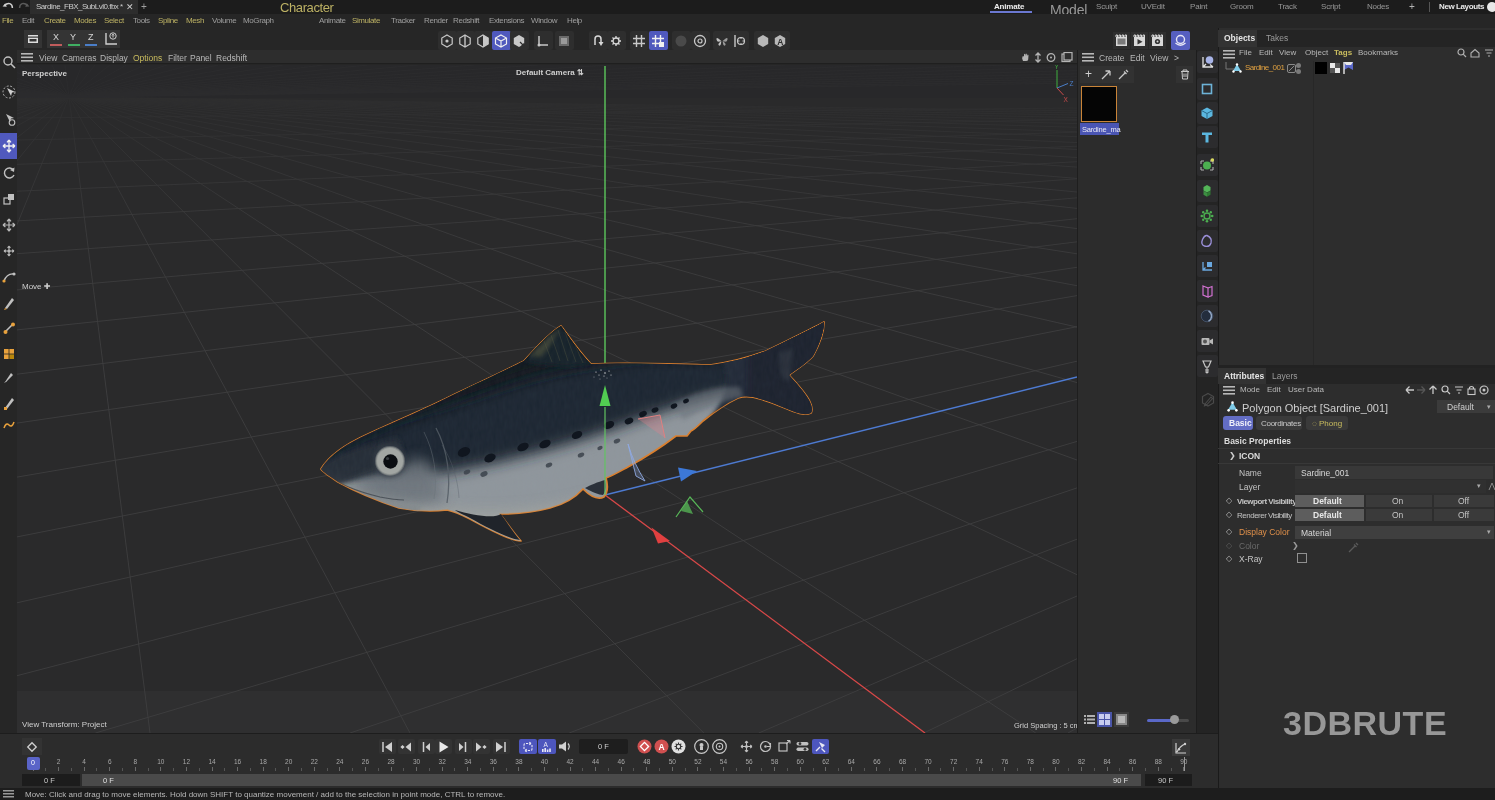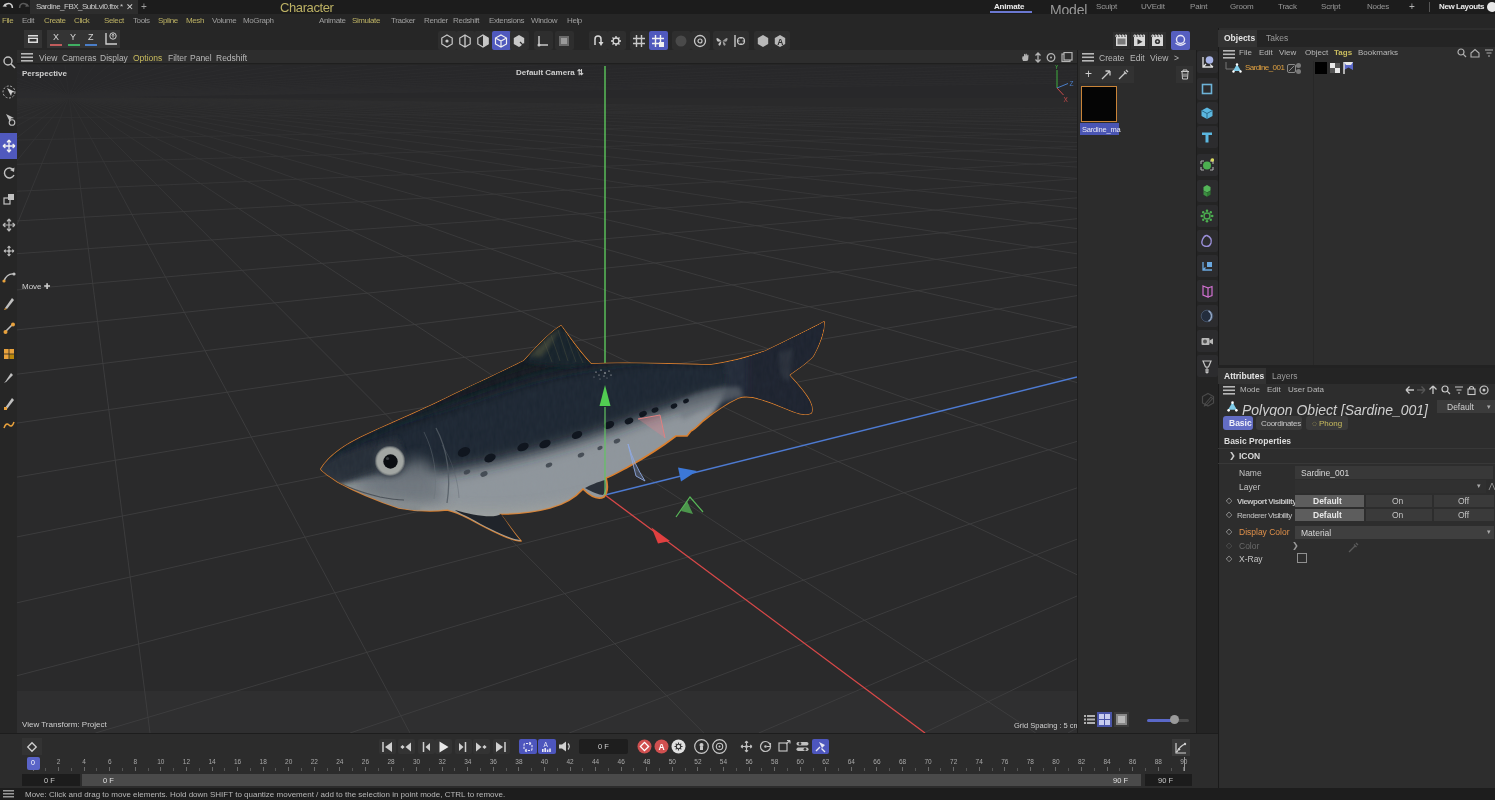--- a/index.html
+++ b/index.html
@@ -40,21 +40,21 @@
 <div class="txt" style="left:1409px;top:1px;font-size:10px;color:#b5b5b5;">+</div>
 <div class="abs" style="left:1429px;top:2px;width:1px;height:10px;background:#555;"></div>
 <div class="txt" style="left:1439px;top:2px;font-size:8px;letter-spacing:-0.4px;color:#e8e8e8;font-weight:bold;">New Layouts</div>
 <div class="abs" style="left:1487px;top:2px;width:10px;height:10px;border-radius:50%;background:#e8e8e8;"></div>
 
 
 <div class="abs" style="left:0;top:14px;width:1495px;height:14px;background:#262626;"></div>
 <div class="txt" style="left:2px;top:16px;font-size:8px;letter-spacing:-0.4px;color:#bcb164;">File</div>
 <div class="txt" style="left:22px;top:16px;font-size:8px;letter-spacing:-0.4px;color:#9f9f9f;">Edit</div>
 <div class="txt" style="left:44px;top:16px;font-size:8px;letter-spacing:-0.4px;color:#bcb164;">Create</div>
-<div class="txt" style="left:74px;top:16px;font-size:8px;letter-spacing:-0.4px;color:#bcb164;">Click</div>
+<div class="txt" style="left:74px;top:16px;font-size:8px;letter-spacing:-0.4px;color:#bcb164;">Modes</div>
 <div class="txt" style="left:104px;top:16px;font-size:8px;letter-spacing:-0.4px;color:#bcb164;">Select</div>
 <div class="txt" style="left:133px;top:16px;font-size:8px;letter-spacing:-0.4px;color:#9f9f9f;">Tools</div>
 <div class="txt" style="left:158px;top:16px;font-size:8px;letter-spacing:-0.4px;color:#bcb164;">Spline</div>
 <div class="txt" style="left:186px;top:16px;font-size:8px;letter-spacing:-0.4px;color:#bcb164;">Mesh</div>
 <div class="txt" style="left:212px;top:16px;font-size:8px;letter-spacing:-0.4px;color:#9f9f9f;">Volume</div>
 <div class="txt" style="left:243px;top:16px;font-size:8px;letter-spacing:-0.4px;color:#9f9f9f;">MoGraph</div>
 <div class="txt" style="left:280px;top:0;font-size:13px;letter-spacing:-0.4px;color:#bcb164;">Character</div>
 <div class="txt" style="left:319px;top:16px;font-size:8px;letter-spacing:-0.4px;color:#9f9f9f;">Animate</div>
 <div class="txt" style="left:352px;top:16px;font-size:8px;letter-spacing:-0.4px;color:#bcb164;">Simulate</div>
 <div class="txt" style="left:391px;top:16px;font-size:8px;letter-spacing:-0.4px;color:#9f9f9f;">Tracker</div>
@@ -567,21 +567,21 @@
   <circle cx="79" cy="5" r="4" stroke="#c8c8c8" stroke-width="1.2" fill="none"></circle>
       <circle cx="79" cy="5" r="1.5" fill="#c8c8c8"></circle>
 </svg>
 
 <svg class="abs" style="left:1227px;top:401px;" width="11" height="11" viewBox="0 0 10 10">
  <path d="M5,1 L9,8 L1,8 Z" fill="#7ecbe8"></path>
  <circle cx="5" cy="1.5" r="1.2" fill="#fff"></circle>
       <circle cx="1.5" cy="8.5" r="1.2" fill="#fff"></circle>
       <circle cx="8.5" cy="8.5" r="1.2" fill="#fff"></circle>
 </svg>
-<div class="txt" style="left:1242px;top:402px;font-size:14px;color:#cfcfcf;font-style:italic;">Polygon Object [Sardine_001]</div>
+<div class="txt" style="left:1242px;top:402px;font-size:11px;color:#cfcfcf;">Polygon Object [Sardine_001]</div>
 <div class="abs" style="left:1437px;top:400px;width:58px;height:13px;background:#3b3b3b;"></div>
 <div class="txt" style="left:1447px;top:402px;font-size:8.5px;color:#cfcfcf;">Default</div>
 <div class="txt" style="left:1487px;top:403px;font-size:7px;color:#aaa;">▾</div>
 
 <div class="abs" style="left:1223px;top:416px;width:30px;height:14px;background:#636dc4;border-radius:3px;"></div>
 <div class="txt" style="left:1229px;top:418px;font-size:8.5px;color:#f0f0f8;font-weight:bold;">Basic</div>
 <div class="abs" style="left:1256px;top:416px;width:46px;height:14px;background:#3a3a3a;border-radius:3px;"></div>
 <div class="txt" style="left:1261px;top:419px;font-size:8px;letter-spacing:-0.3px;color:#c8c8c8;">Coordinates</div>
 <div class="abs" style="left:1306px;top:416px;width:42px;height:14px;background:#3a3a3a;border-radius:3px;"></div>
 <div class="txt" style="left:1312px;top:419px;font-size:8px;color:#c9bc5e;">◌ Phong</div>
@@ -631,20 +631,21 @@
 <div class="txt" style="left:1292px;top:541px;font-size:8px;color:#9a9a9a;">❯</div>
 <svg class="abs" style="left:1348px;top:542px;" width="11" height="11" viewBox="0 0 11 11">
       <path d="M1,10 L7,4 M6,2.5 L8.5,5 M8,1 L10,3" stroke="#5a5a5a" stroke-width="1.3" fill="none"></path>
     </svg>
 
 <div class="txt" style="left:1226px;top:554px;font-size:8px;color:#b0b0b0;">◇</div>
 <div class="txt" style="left:1239px;top:554px;font-size:8.5px;color:#c4c4c4;">X-Ray</div>
 <div class="abs" style="left:1297px;top:553px;width:10px;height:10px;border:1px solid #909090;background:#2d2d2d;"></div>
 
 
+<div class="txt" style="left:1283px;top:704px;font-size:34px;color:#979797;font-weight:bold;letter-spacing:0.5px;">3DBRUTE</div>
 
 
 <div class="abs" style="left:0;top:733px;width:1218px;height:55px;background:#2c2c2c;border-top:1px solid #1d1d1d;"></div>
 <div class="abs" style="left:22px;top:738px;width:20px;height:17px;background:#333;"></div>
 <svg class="abs" style="left:26px;top:741px;" width="12" height="12" viewBox="0 0 12 12">
       <rect x="3" y="3" width="6" height="6" transform="rotate(45 6 6)" stroke="#d0d0d0" stroke-width="1.3" fill="none"></rect>
     </svg>
 <div id="playbar"></div>
 <div id="ruler"></div>
 

